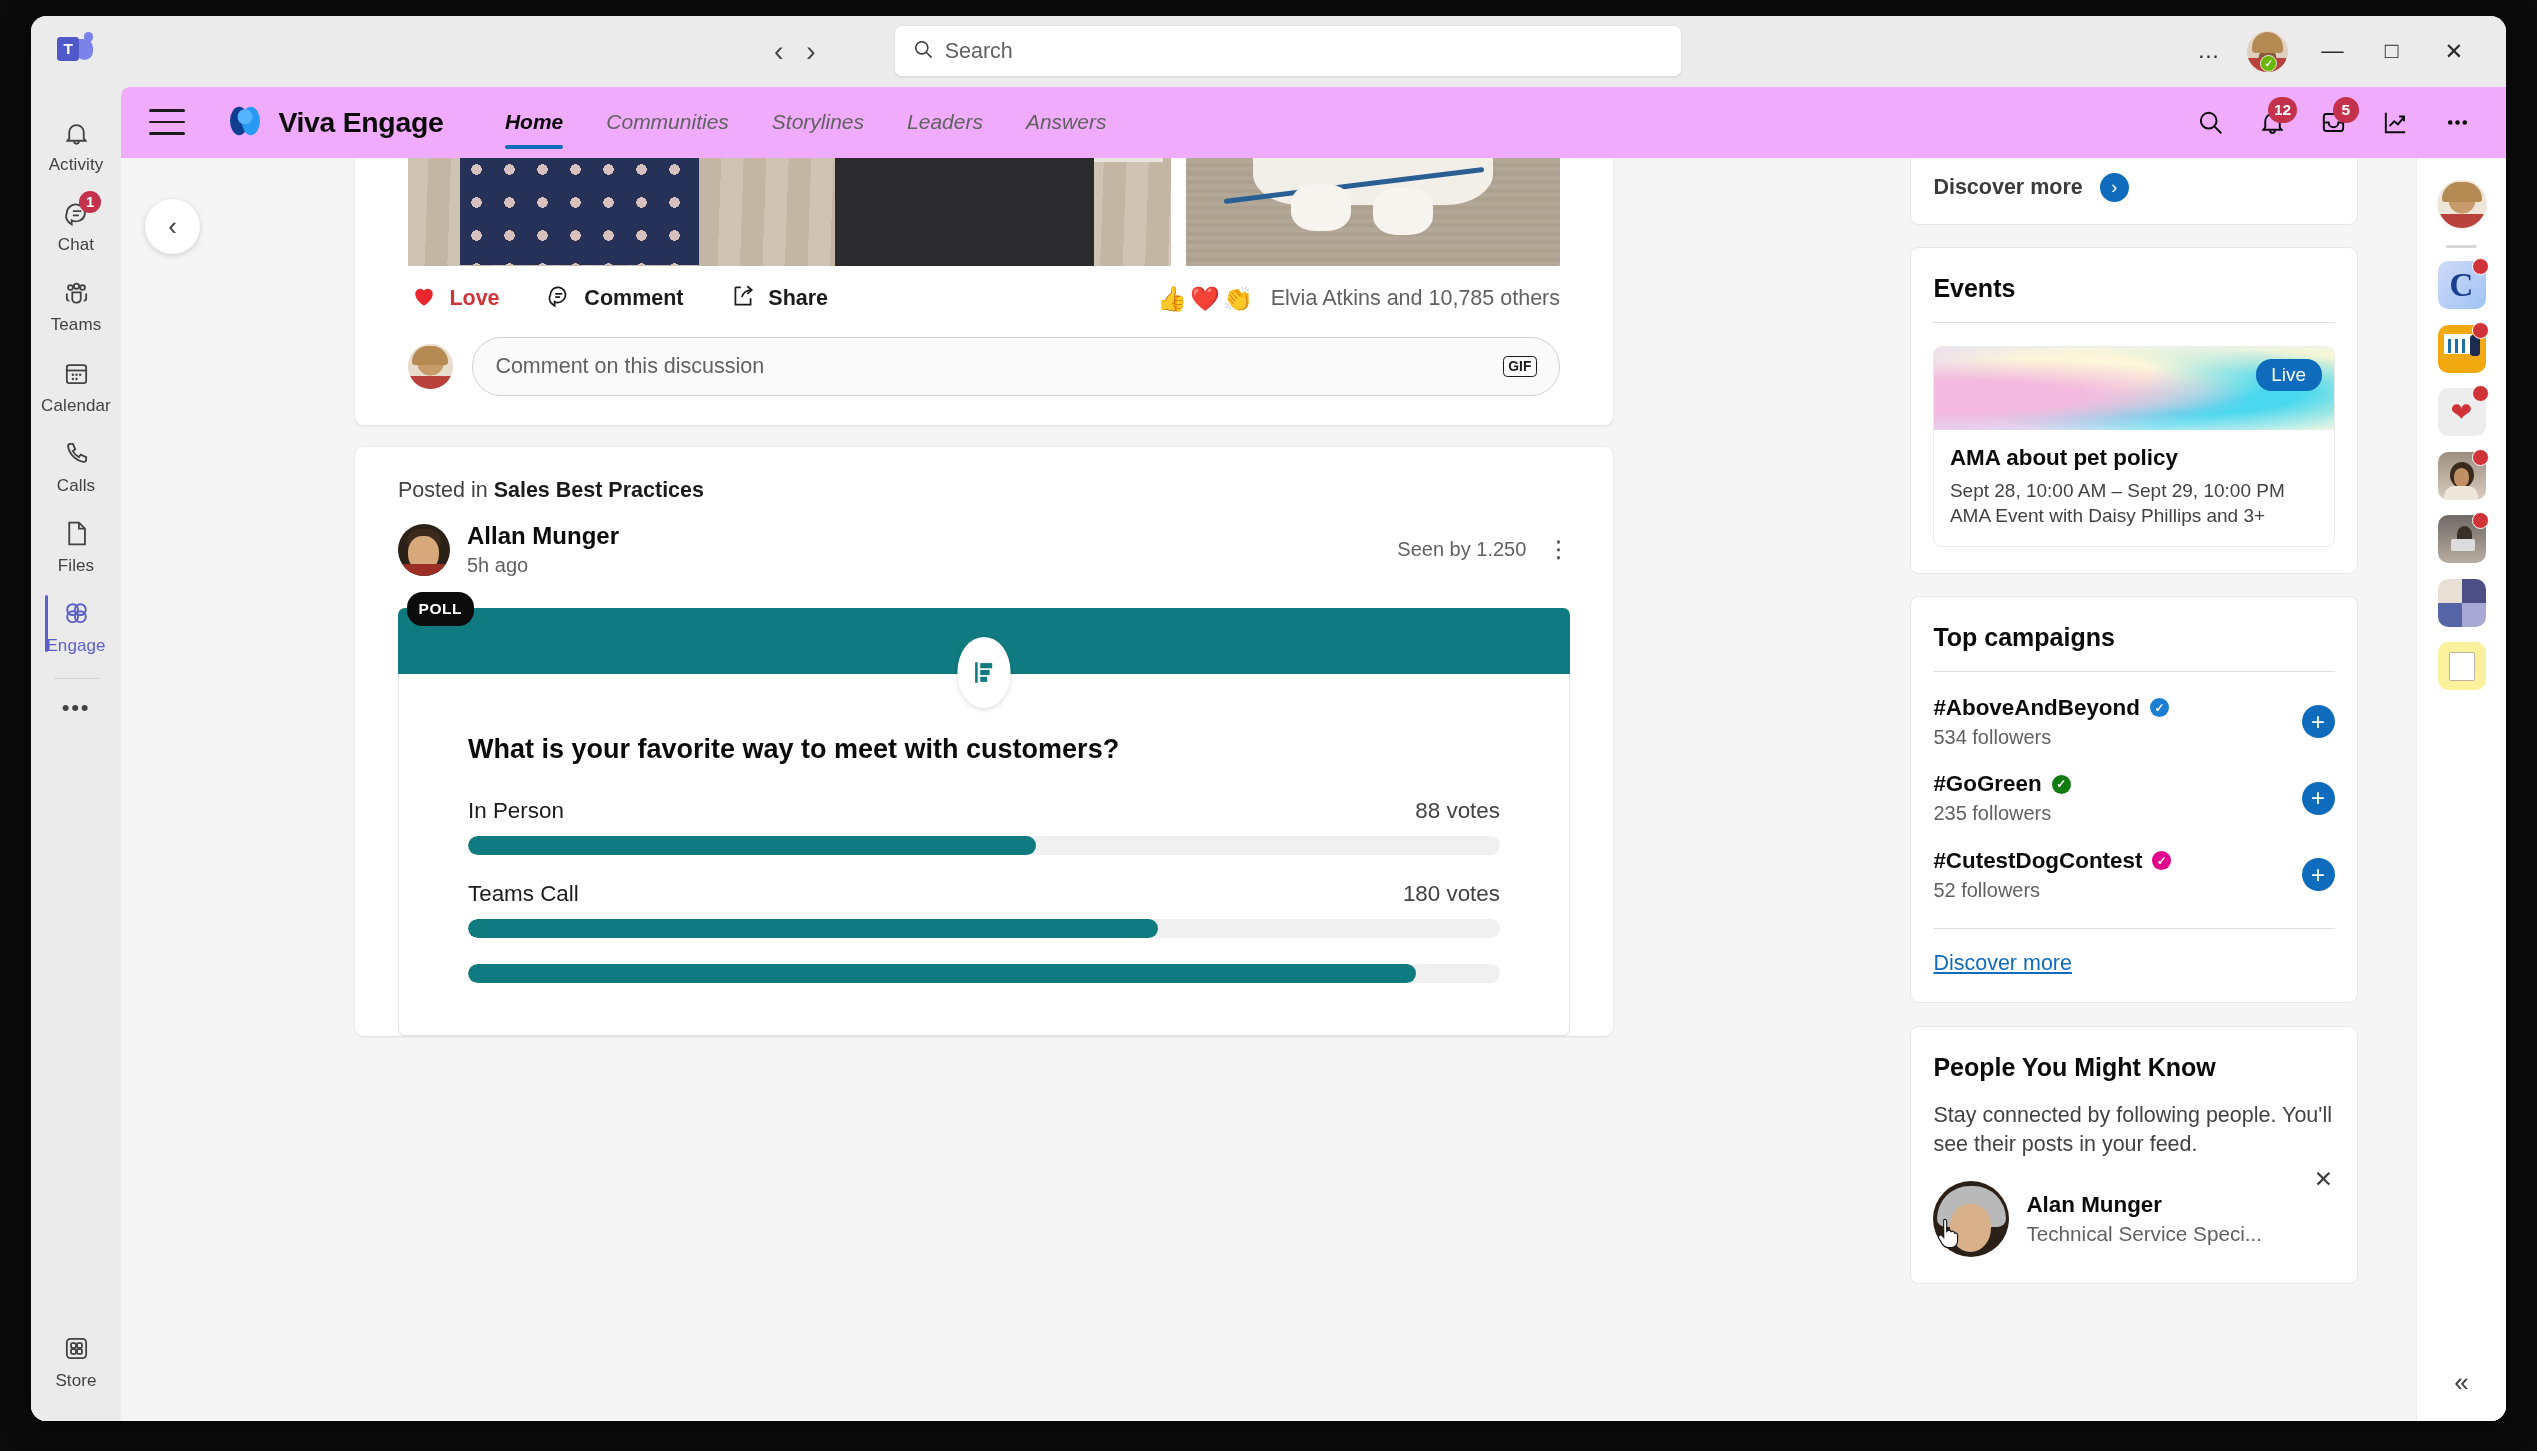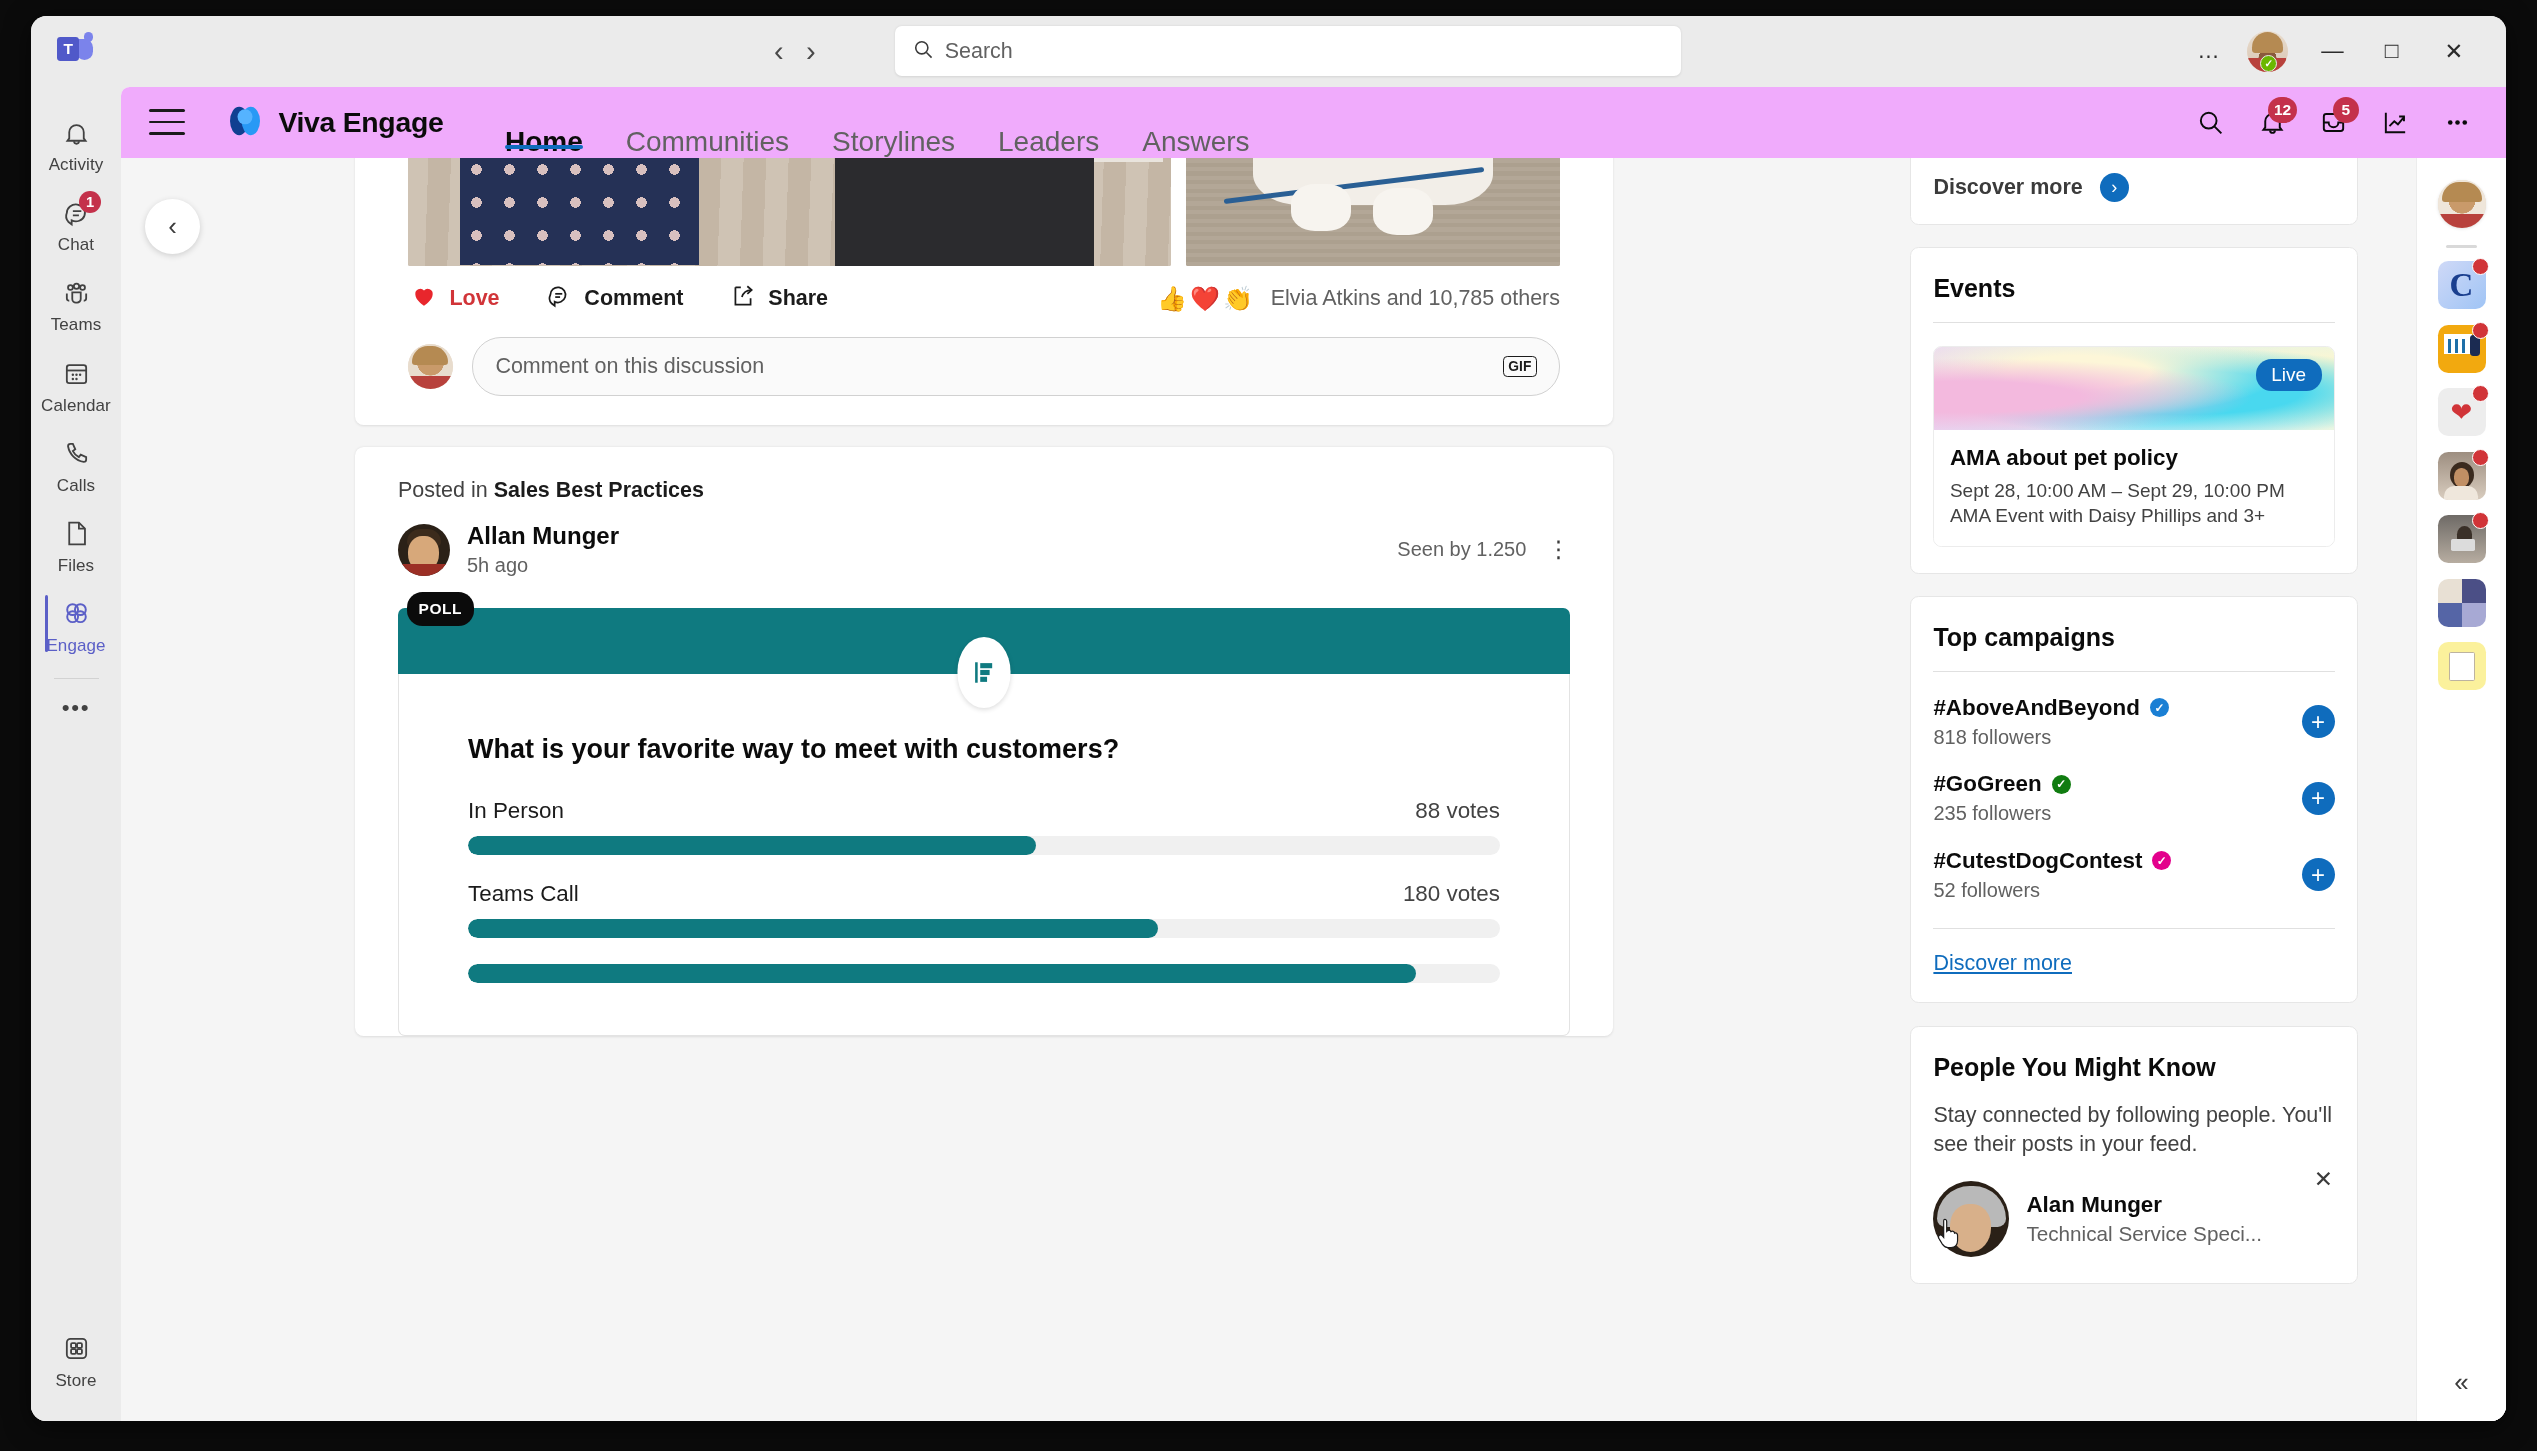--- a/index.html
+++ b/index.html
@@ -169,24 +169,25 @@
     position: relative;
     z-index: 5;
   }
   .hamburger { width: 36px; height: 26px; display: flex; flex-direction: column; justify-content: space-between; cursor: pointer; margin-right: 40px;}
   .hamburger i { display: block; height: 2.6px; background: #1b1b1b; border-radius: 1.7px; }
   .brand { display: flex; align-items: center; margin-right: 40px; }
   .brand-name { font-size: 28.4px; font-weight: bold; color: #0b0b0b; margin-left: 13.8px; letter-spacing: -0.3px;}
   .eng-tabs { display: flex; align-items: center; gap: 0; height: 100%; }
   .eng-tab {
     position: relative; height: 100%;
-    display: flex; align-items: flex-end;
+    display: flex; align-items: center;
     padding: 0 21.5px;
-    font-size: 28px; color: #616161; cursor: pointer;
+    font-size: 21px; color: #616161; cursor: pointer;
     white-space: nowrap;
+    font-style: italic;
   }
   .eng-tab.active { color: #0b0b0b; font-weight: bold; }
   .eng-tab.active::after {
     content: ""; position: absolute; left: 21.5px; right: 21.5px; bottom: 8.6px;
     height: 4.3px; border-radius: 2.6px; background: #0f6cbd;
   }
   .eng-right { margin-left: auto; display: flex; align-items: center; gap: 8.6px; }
   .eng-ibtn {
     position: relative; width: 53px; height: 53px;
     display: flex; align-items: center; justify-content: center;
@@ -899,21 +900,21 @@
           <div class="rc-card">
             <div class="rc-title">Top campaigns</div>
             <div class="rc-divider"></div>
 
             <div class="camp-row">
               <div class="camp-info">
                 <div class="camp-name">
                   <span>#AboveAndBeyond</span>
                   <span class="verify" style="background: rgb(26, 127, 212);">✓</span>
                 </div>
-                <div class="camp-followers">818 followers</div>
+                <div class="camp-followers">534 followers</div>
               </div>
               <button class="plus-btn">+</button>
             </div>
 
             <div class="camp-row">
               <div class="camp-info">
                 <div class="camp-name">
                   <span>#GoGreen</span>
                   <span class="verify" style="background: rgb(16, 124, 16);">✓</span>
                 </div>

